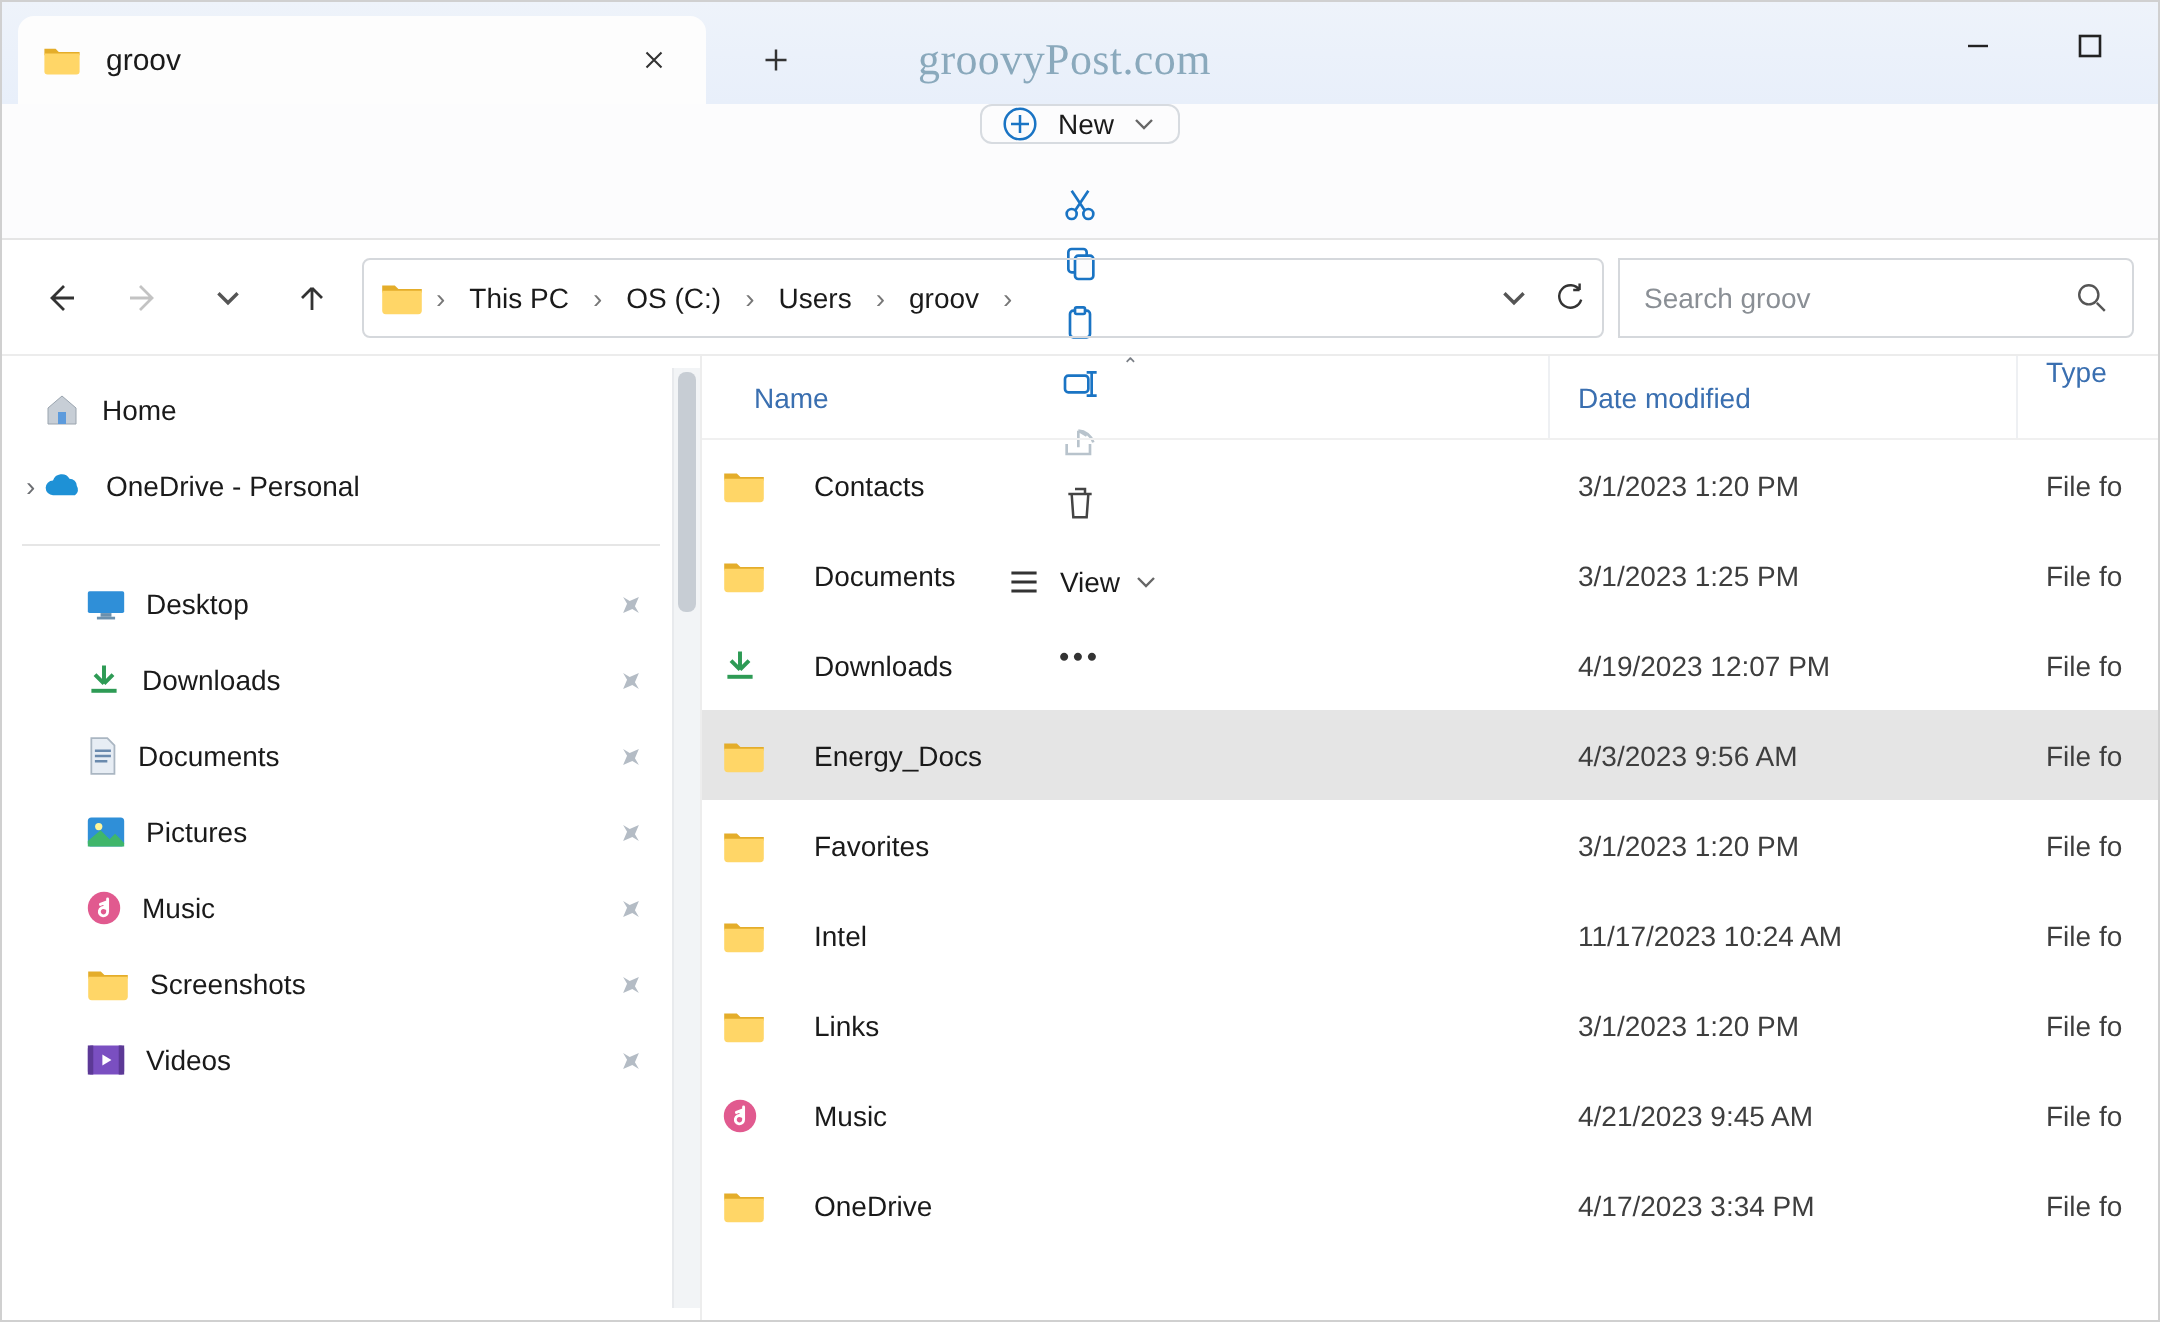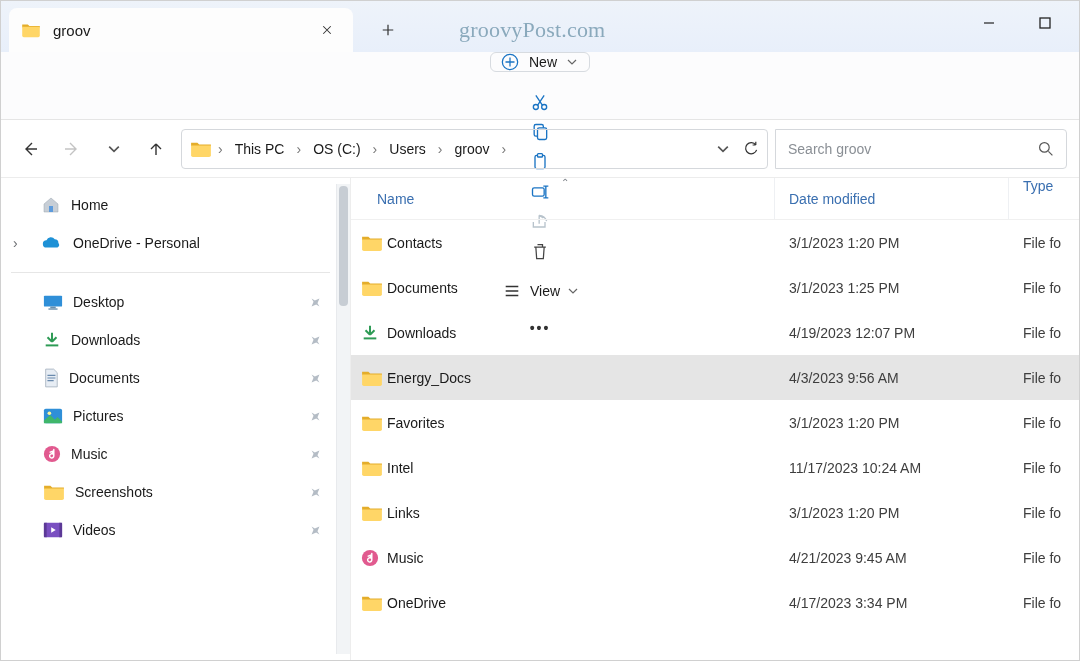--- a/index.html
+++ b/index.html
@@ -24,43 +24,43 @@
   .sort-btn, .view-btn { display: flex; align-items: center; gap: 8px; height: 40px; padding: 0 6px; }
   .more { letter-spacing: 2px; font-weight: bold; }
 
   .navrow { height: 58px; display: flex; align-items: center; padding: 0 12px; gap: 8px; border-bottom: 1px solid #ececec; }
   .navico { width: 34px; height: 34px; display: flex; align-items: center; justify-content: center; color: #555; }
   .navico.disabled { color: #c3c3c3; }
   .address { flex: 1; height: 40px; border: 1px solid #d5d8dc; border-radius: 4px; display: flex; align-items: center; padding: 0 8px; gap: 4px; }
   .address .seg { padding: 2px 6px; }
   .address .gt { color: #777; padding: 0 2px; }
   .addr-right { margin-left: auto; display: flex; align-items: center; gap: 14px; color: #555; }
-  .search { width: 292px; height: 40px; border: 1px solid #d5d8dc; border-left: 1px solid #d5d8dc; border-radius: 0 4px 4px 0; display: flex; align-items: center; padding: 0 12px; color: #777; margin-left:-1px;}
+  .search { width: 258px; height: 40px; border: 1px solid #d5d8dc; border-left: 1px solid #d5d8dc; border-radius: 0 4px 4px 0; display: flex; align-items: center; padding: 0 12px; color: #777; margin-left:-1px;}
   .search input { border: none; outline: none; width: 100%; font-size: 14px; color: #222; background: transparent; }
   .search input::placeholder { color: #8a8f95; }
 
   .body { flex: 1; display: flex; overflow: hidden; }
   .sidebar { width: 350px; border-right: 1px solid #ededed; position: relative; padding-top: 8px; }
   .scrollbar-fake { position: absolute; right: 0; top: 6px; width: 14px; bottom: 6px; background: #f2f4f6; border-left: 1px solid #e8eaed; }
   .scrollbar-thumb { position: absolute; left: 2px; right: 2px; top: 2px; height: 120px; background: #c7cdd4; border-radius: 4px; }
   .side-item { display: flex; align-items: center; height: 38px; padding-left: 42px; gap: 10px; position: relative; }
-  .side-item.top { padding-left: 40px; }
+  .side-item.top { padding-left: 20px; }
   .side-item .expand { position: absolute; left: 12px; color: #6d6f73; }
   .side-item .pin { position: absolute; right: 28px; color: #9aa0a7; }
   .side-sep { height: 1px; background: #e6e6e6; margin: 10px 20px 10px 10px; }
 
   .files { flex: 1; overflow: hidden; display: flex; flex-direction: column; }
   .col-headers { display: flex; height: 42px; align-items: center; padding-left: 26px; color: #3a6fb0; border-bottom: 1px solid #f0f0f0; position: relative; }
   .col-name { flex: 0 0 398px; display:flex; align-items:center; gap:6px; border-right: 1px solid #eef0f3; height:100%; }
   .col-date { flex: 0 0 234px; padding-left: 14px; border-right: 1px solid #eef0f3; height:100%; display:flex; align-items:center;}
   .col-type { flex: 1; padding-left: 14px; height:100%; display:flex; align-items:flex-start;}
   .sort-ind { position: absolute; left: 210px; top: -1px; color: #7a7f86; font-size: 10px; }
   .row { display: flex; height: 45px; align-items: center; padding-left: 10px; }
   .row.selected { background: #e5e5e5; }
-  .cell-name { flex: 0 0 414px; display: flex; align-items: center; gap: 4px; padding-left:0; }
+  .cell-name { flex: 0 0 414px; display: flex; align-items: center; gap: 24px; padding-left:0; }
   .cell-date { flex: 0 0 234px; color: #3e3e3e; padding-left: 14px;}
   .cell-type { flex: 1; color: #3e3e3e; padding-left: 14px;}
   .fico { width: 22px; height: 18px; flex: 0 0 22px; }
 
   svg { display: block; }
   .folder-svg .front { fill: #ffd667; }
   .folder-svg .tab0 { fill: #e4ad2a; }
 </style>
 </head>
 <body>

